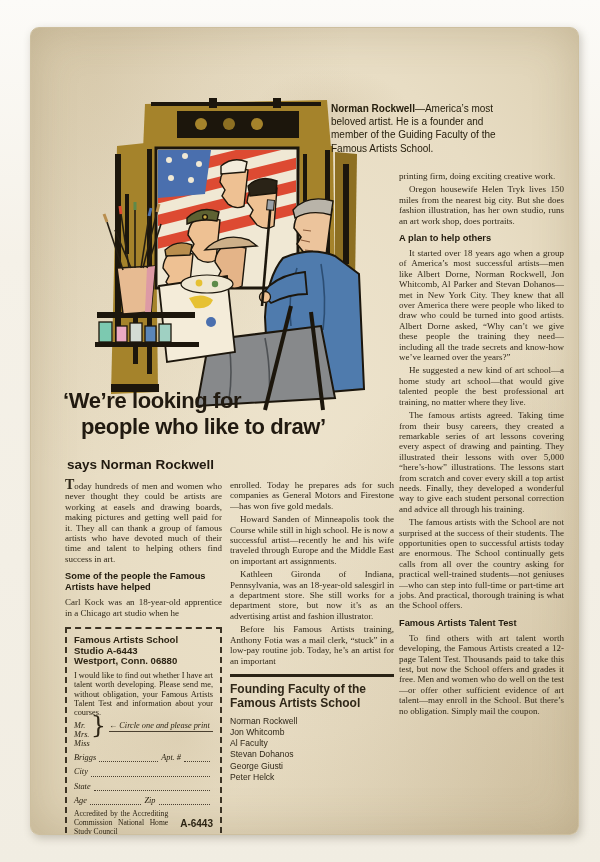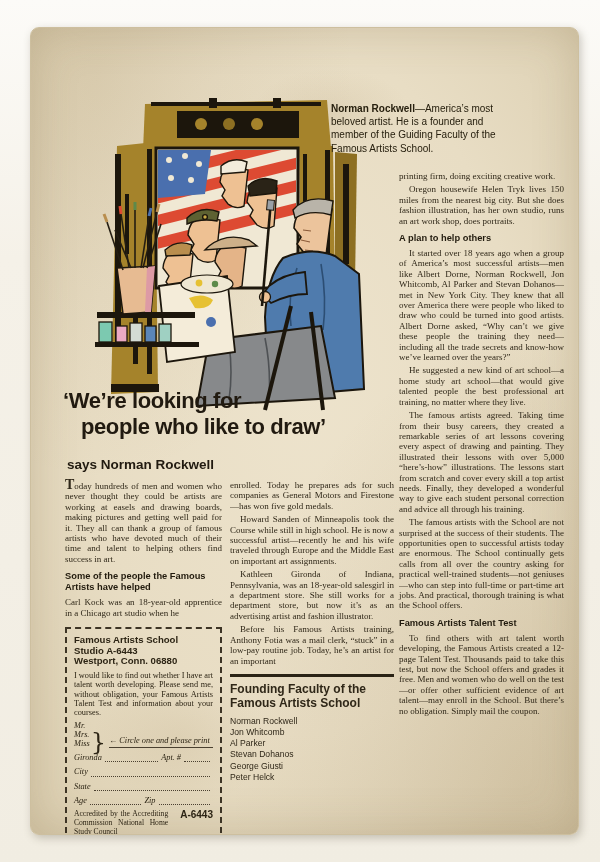--- a/index.html
+++ b/index.html
@@ -59,28 +59,28 @@
 
   .coupon{
     margin-top:9px;border:2px dashed #3d3425;padding:6px 7px 5px 7px;
     font-size:8.3px;line-height:9.4px;color:#2c2414;
   }
   .coupon-head{
     font-family:"Liberation Sans", sans-serif;font-weight:700;
     font-size:9.6px;line-height:10.6px;margin:0 0 4px 0;text-align:left;
   }
   .coupon-body{margin:0 0 6px 0;text-align:justify;}
-  .titles-row{display:flex;align-items:flex-end;margin:0 0 4px 0;}
+  .titles-row{display:flex;align-items:flex-start;margin:0 0 4px 0;}
   .titles{font-style:italic;line-height:9px;}
   .brace{font-size:24px;font-weight:400;margin:0 3px 0 1px;font-family:"DejaVu Serif", serif;}
   .circle-note{flex:1;font-style:italic;border-bottom:1px solid #4a4030;padding-bottom:1px;white-space:nowrap;}
   .frow{display:flex;align-items:flex-end;margin:5px 0 0 0;font-style:italic;}
   .fline{flex:1;border-bottom:1px dotted #4a4030;height:8px;margin:0 3px;}
   .fline.short{flex:0 0 26px;}
-  .accred{display:flex;align-items:flex-start;margin-top:5px;}
+  .accred{display:flex;align-items:center;margin-top:5px;}
   .accred-text{font-size:7.6px;line-height:8.6px;flex:1;}
   .accred-code{font-family:"Liberation Sans", sans-serif;font-weight:700;font-size:10px;margin-left:12px;}
 
   .faculty-rule{border:0;border-top:3px solid #2a2315;margin:8px 0 5px 0;}
   .faculty-head{
     font-family:"Liberation Sans", sans-serif;font-weight:700;
     font-size:12px;line-height:1.2;margin:0 0 5px 0;text-align:left;
   }
   .faculty-cols{display:flex;font-family:"Liberation Sans", sans-serif;font-size:8.6px;line-height:11.2px;text-align:left;}
   .faculty-col{width:50%;list-style:none;margin:0;padding:0;}
@@ -248,21 +248,21 @@
         <div class="titles-row">
           <div class="titles">
             <div>Mr.</div>
             <div>Mrs.</div>
             <div>Miss</div>
           </div>
           <div class="brace">}</div>
           <div class="circle-note">← Circle one and please print</div>
         </div>
         <div class="frow">
-          <span>Gironda</span>
+          <span>Briggs</span>
           <span class="fline"></span>
           <span>Apt. #</span>
           <span class="fline short"></span>
         </div>
         <div class="frow">
           <span>City</span>
           <span class="fline"></span>
         </div>
         <div class="frow">
           <span>State</span>
@@ -285,21 +285,21 @@
       <p>enrolled. Today he prepares ads for such companies as General Motors and Firestone—has won five gold medals.</p>
       <p class="indent">Howard Sanden of Minneapolis took the Course while still in high school. He is now a successful artist—recently he and his wife traveled through Europe and the Middle East on important art assignments.</p>
       <p class="indent">Kathleen Gironda of Indiana, Pennsylvania, was an 18-year-old salesgirl in a department store. She still works for a department store, but now it’s as an advertising artist and fashion illustrator.</p>
       <p class="indent">Before his Famous Artists training, Anthony Fotia was a mail clerk, “stuck” in a low-pay routine job. Today, he’s an artist for an important</p>
       <hr class="faculty-rule">
       <div class="faculty-head">Founding Faculty of the Famous Artists School</div>
       <div class="faculty-cols">
         <ul class="faculty-col">
           <li>Norman Rockwell</li>
           <li>Jon Whitcomb</li>
-          <li>Al Parker</li>
+          <li>Al Faculty</li>
           <li>Stevan Dohanos</li>
           <li>George Giusti</li>
           <li>Peter Helck</li>
         </ul>
       </div>
     </div>
 
     <div class="col col-right">
       <p>printing firm, doing exciting creative work.</p>
       <p class="indent">Oregon housewife Helen Tryk lives 150 miles from the nearest big city. But she does fashion illustration, has her own studio, runs an art work shop, does portraits.</p>

